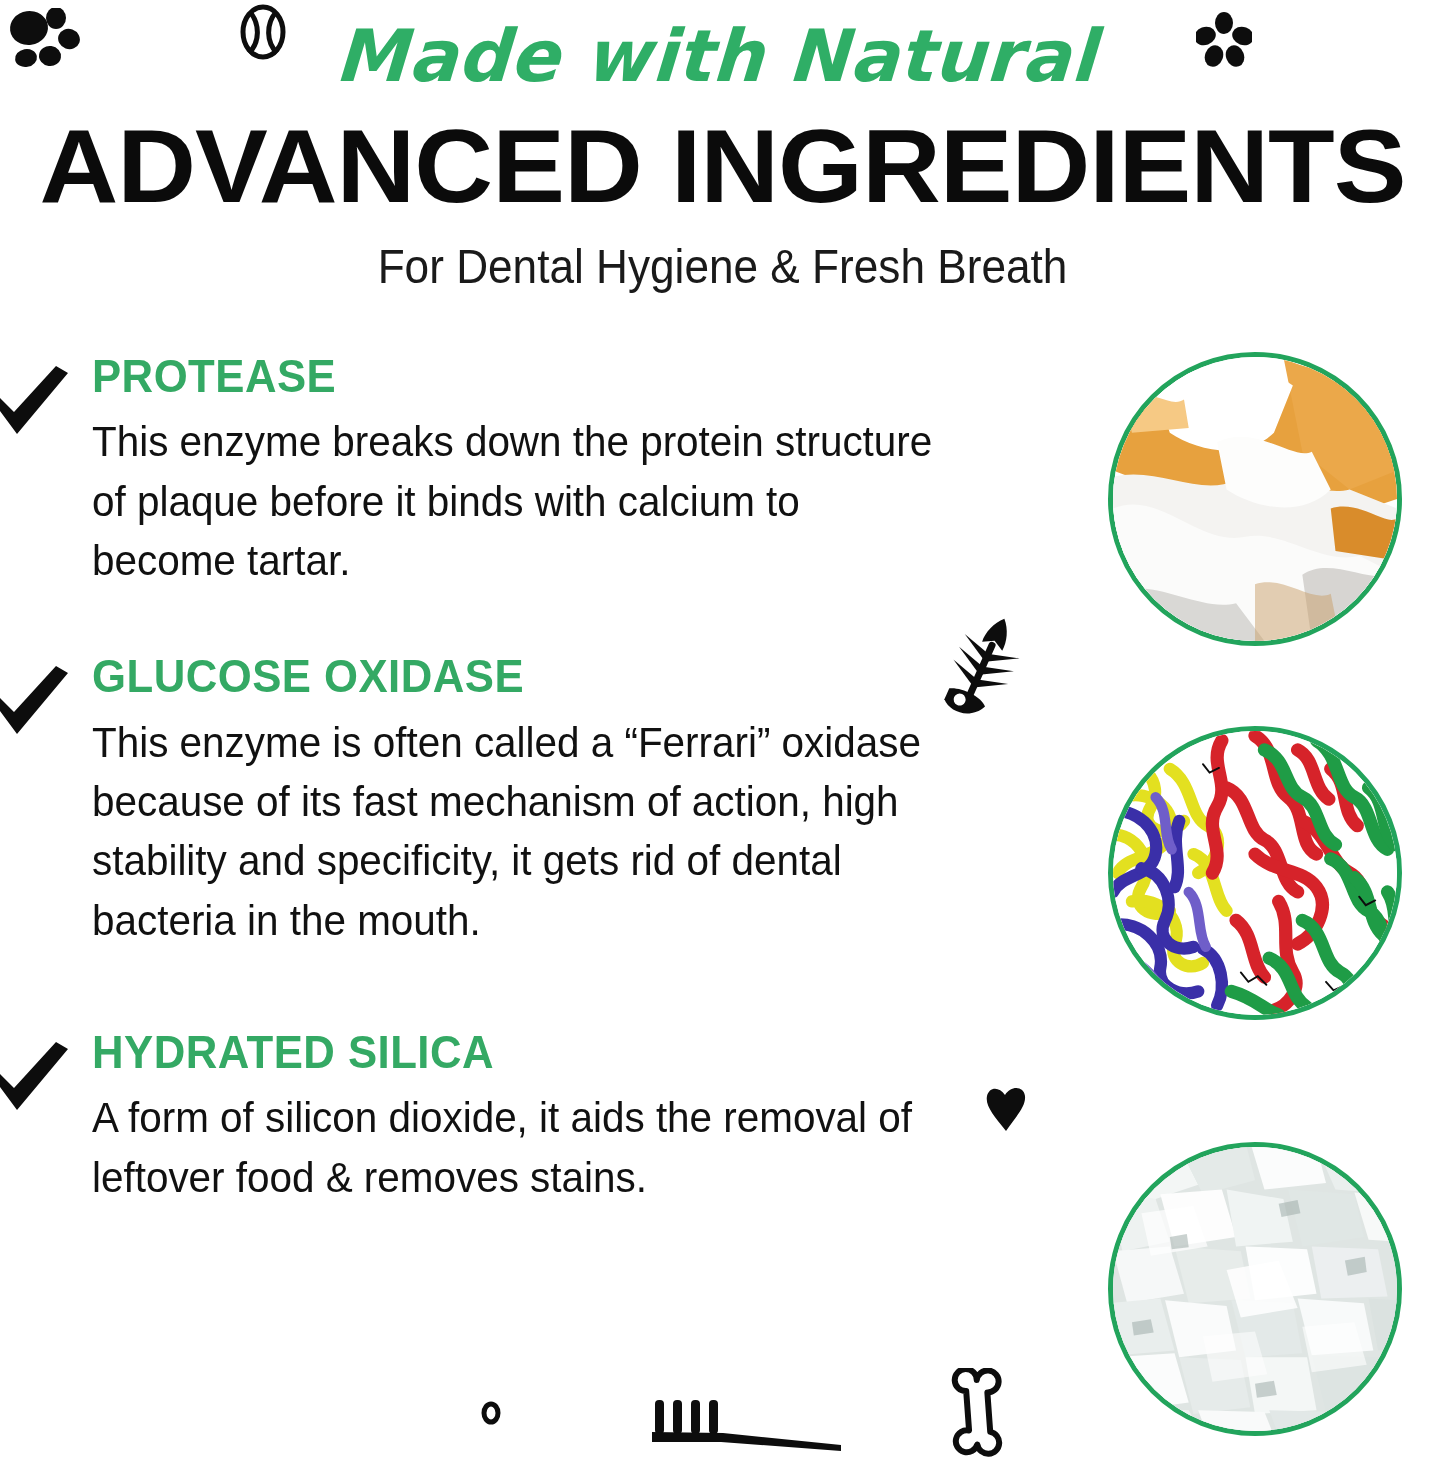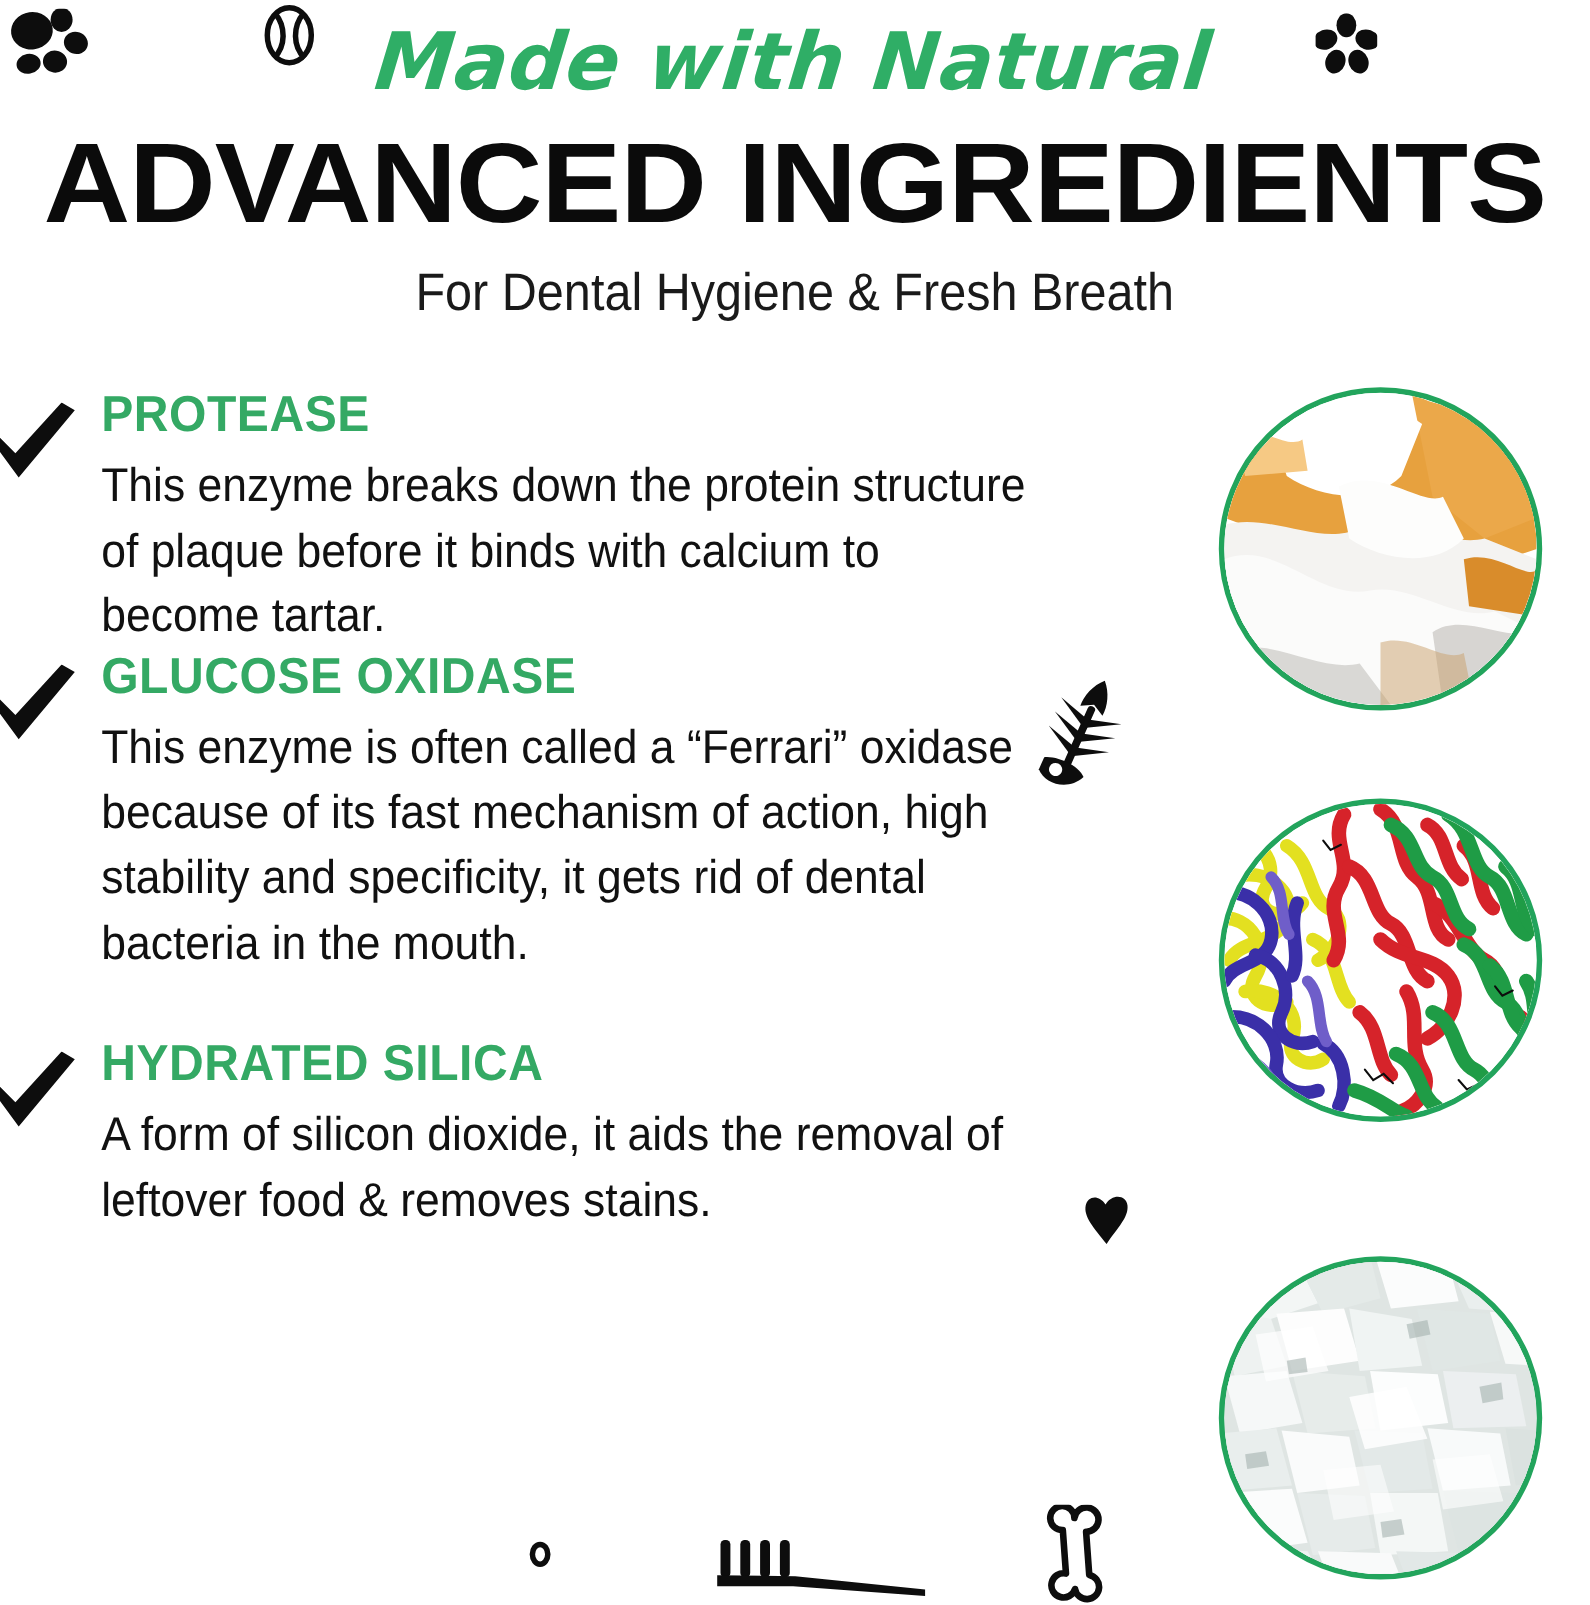--- a/index.html
+++ b/index.html
@@ -77,22 +77,22 @@
     top: 352px;
     width: 1010px;
   }
   .ingredient-row {
     position: relative;
     display: flex;
     align-items: flex-start;
     justify-content: space-between;
   }
   #row-0 { margin-top: 0px; }
-  #row-1 { }
-  #row-2 { margin-top: 54px; }
+  #row-1 { margin-top: 62px; }
+  #row-2 { margin-top: 78px; }
 
   .check-wrap {
     width: 108px;
     flex: 0 0 108px;
     padding-top: 14px;
     margin-left: -16px;
   }
   .check-svg { display: block; width: 86px; height: 70px; }
 
   .ingredient-body { flex: 1 1 auto; padding-right: 20px; }

